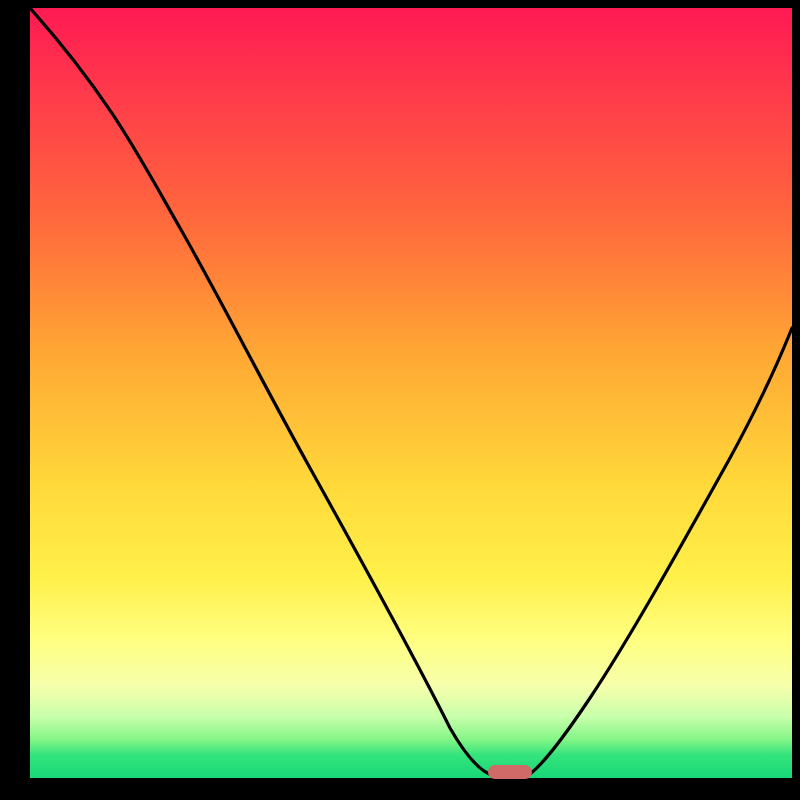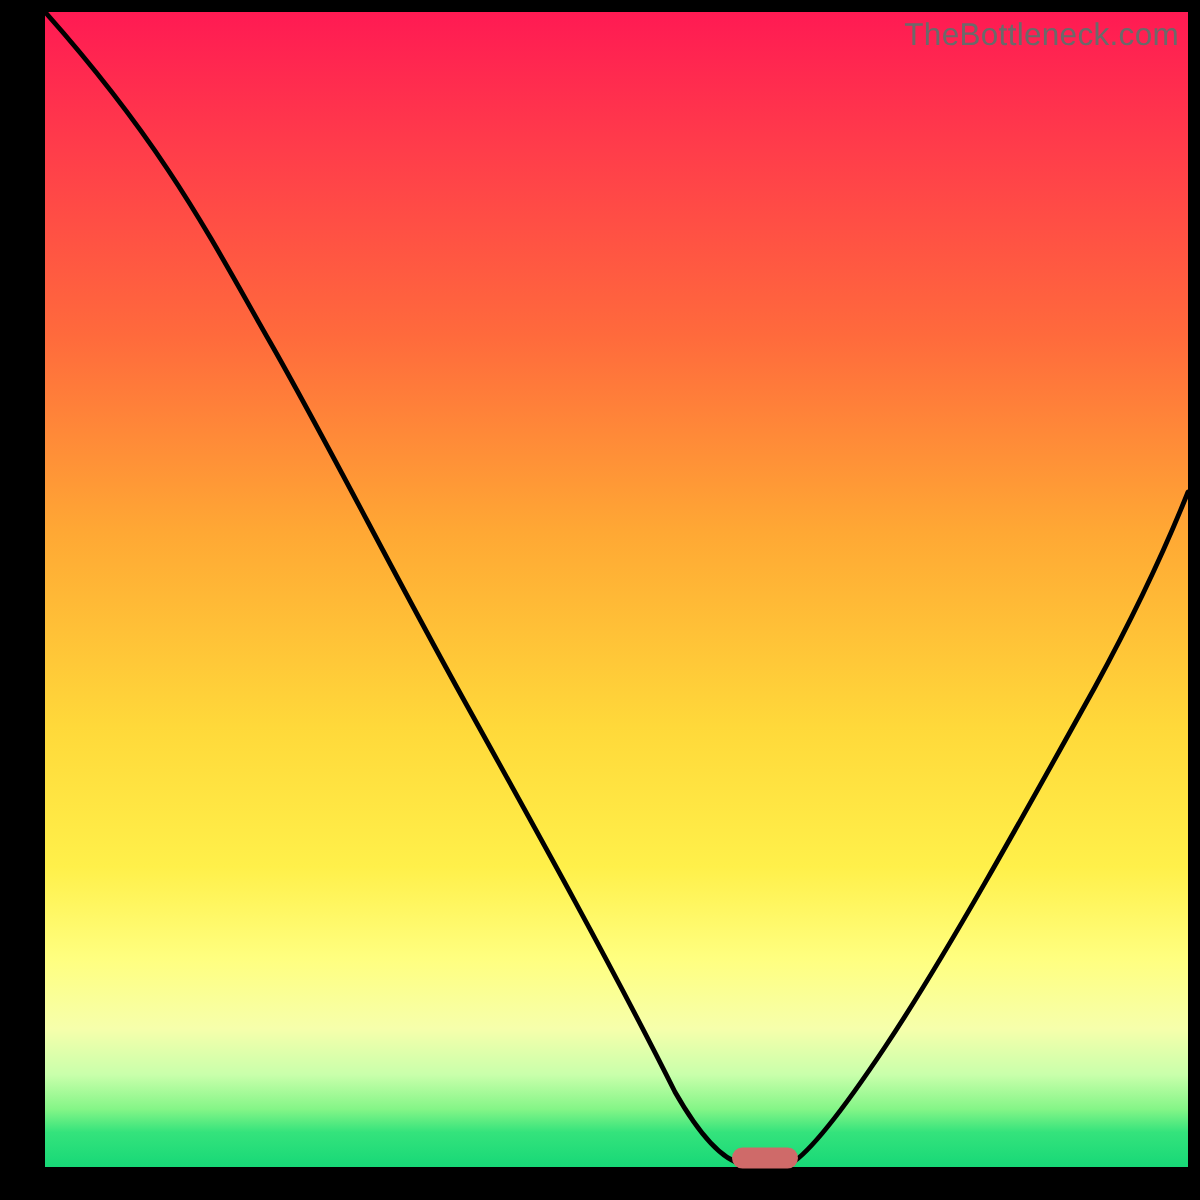--- a/index.html
+++ b/index.html
@@ -66,21 +66,20 @@
     z-index: 3;
   }
 </style>
 </head>
 <body>
 
 <div class="frame">
 
   <div class="plot">
 
-    <div class="watermark">TheBottleneck.com</div>
 
     <svg class="lines" viewBox="0 0 762 770" preserveAspectRatio="none">
       <path d="M 0 0
                C 80 90, 110 150, 150 220
                C 190 290, 230 370, 280 460
                C 330 550, 380 640, 420 720
                C 440 755, 455 766, 465 768" stroke="#000" stroke-width="3.2" fill="none" stroke-linecap="round"></path>
       <path d="M 497 768
                C 510 760, 530 735, 560 690
                C 600 630, 650 540, 700 450

